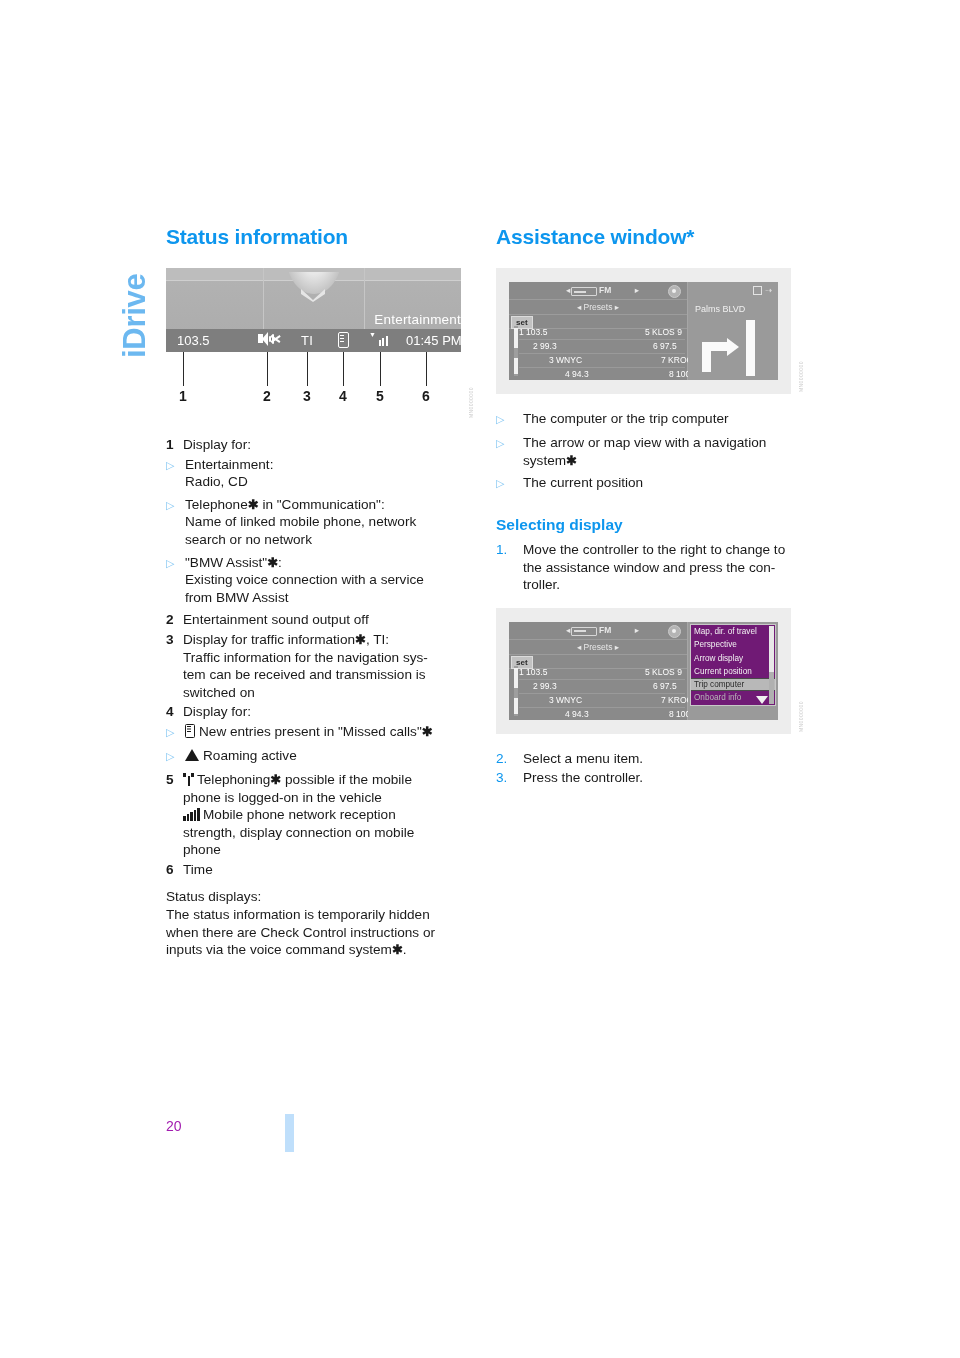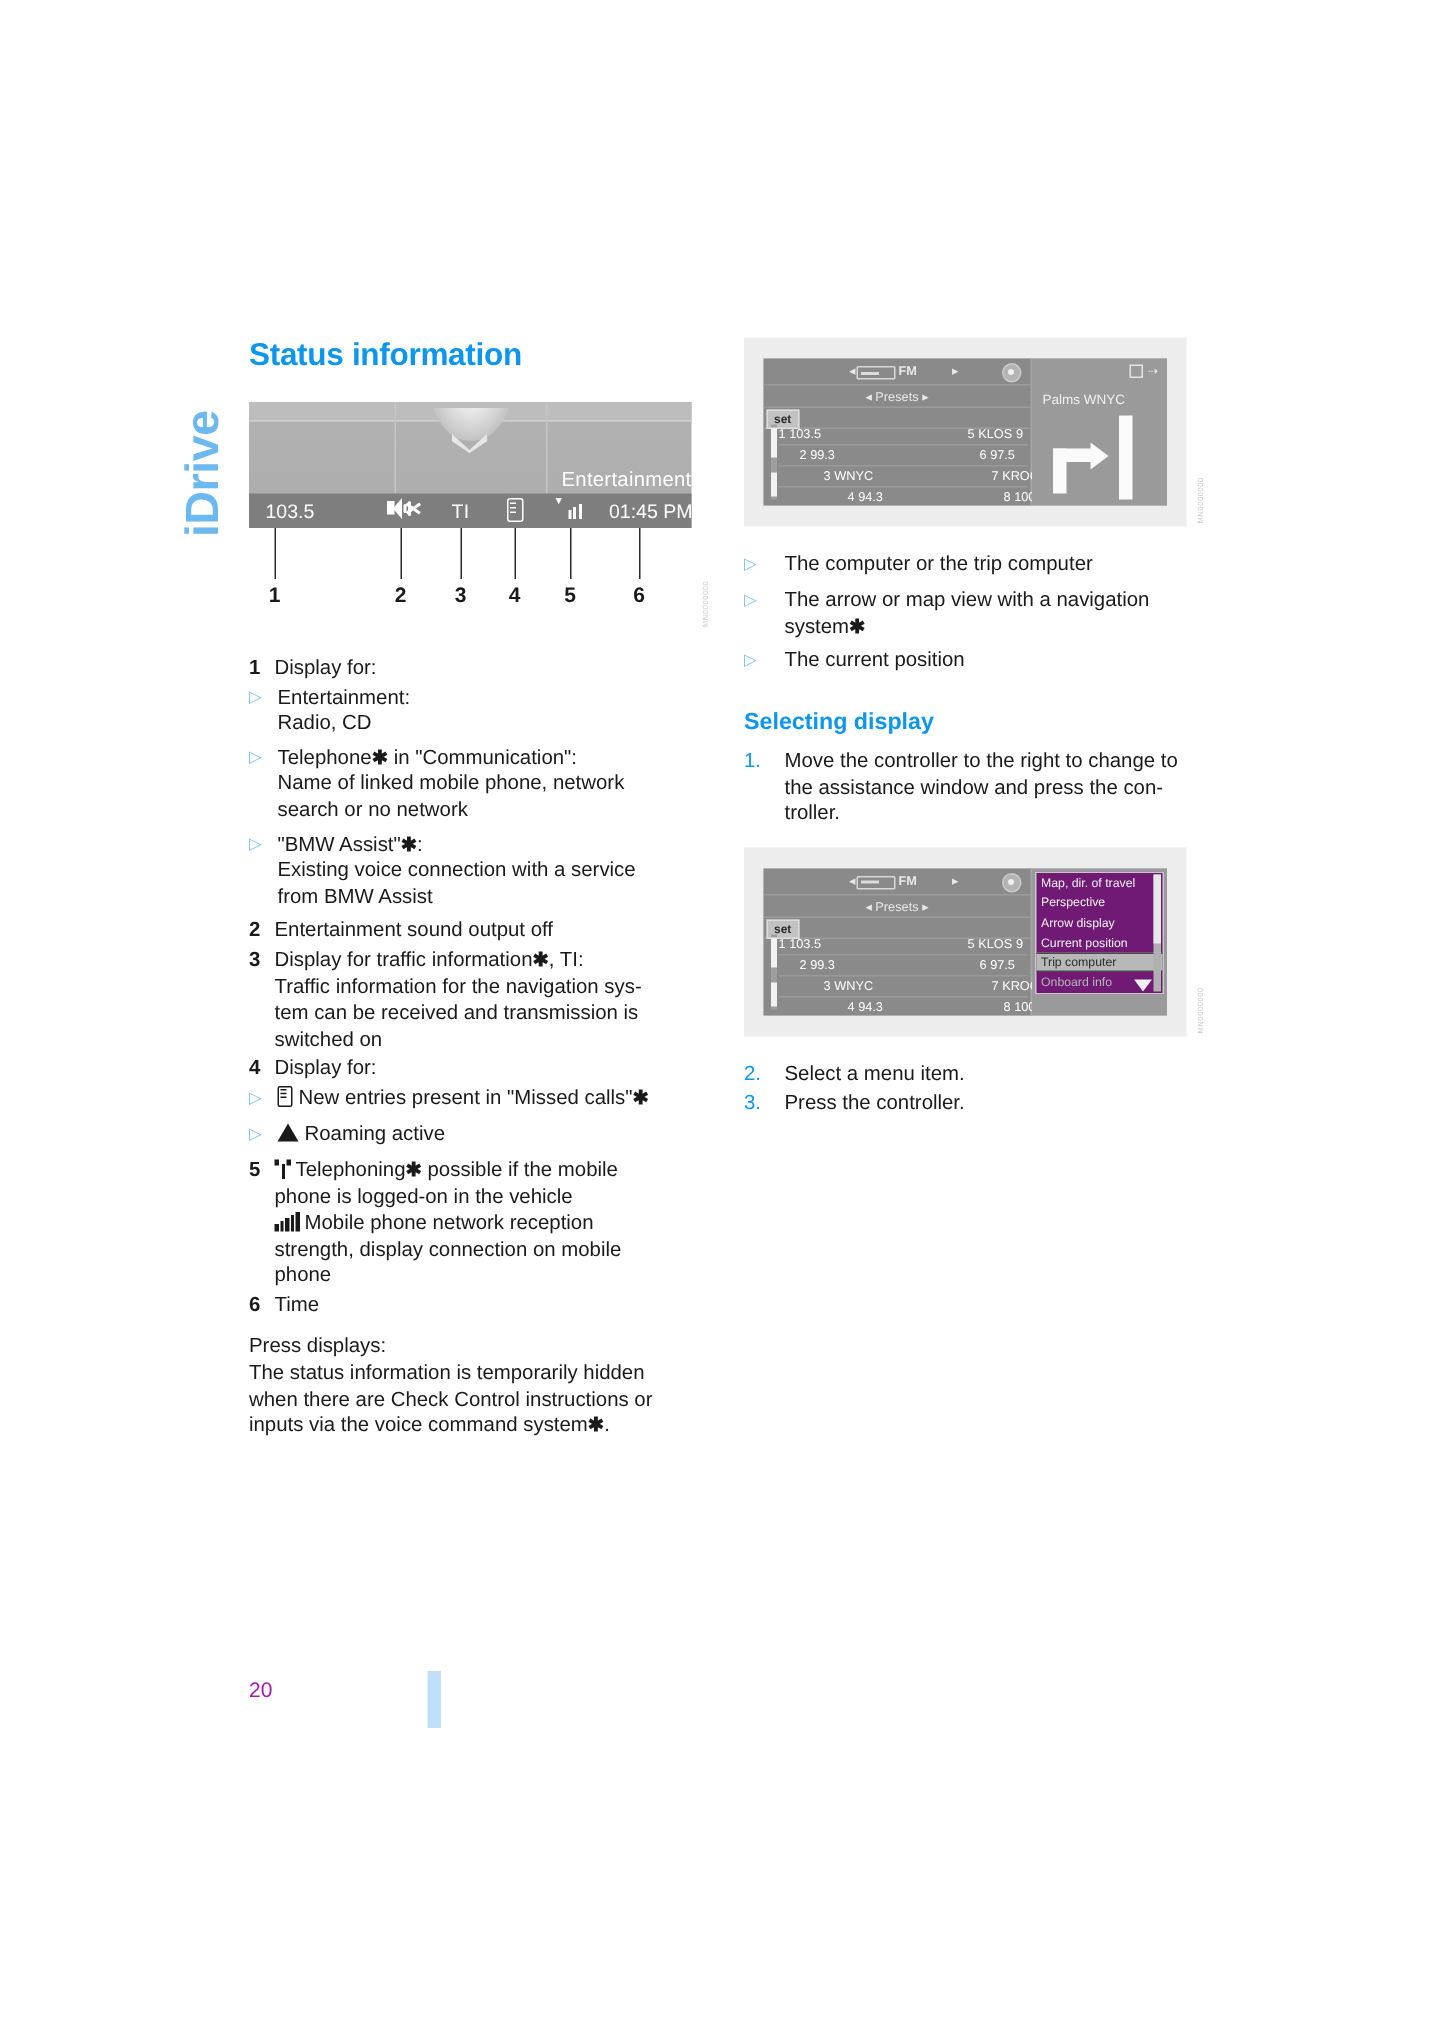--- a/index.html
+++ b/index.html
@@ -877,30 +877,31 @@
         </div>
       </div>
 
       <div class="num-item">
         <div class="num">6</div>
         <div class="body">Time</div>
       </div>
     </div>
 
     <div class="txt" style="margin-top:10px">
-      <span>Press displays:</span><br>
+      <span>Status displays:</span><br>
       <span>The status information is temporarily hidden</span><br>
       <span>when there are Check Control instructions or</span><br>
       <span>inputs via the voice command system</span><sup class="star">✱</sup><span>.</span>
     </div>
 
   </div>
 
   <div class="col col-right">
 
+    <h1 class="sec-title">Assistance window*</h1>
 
     <div class="figure">
       <div class="fig-idrive">
         <div class="idrive-screen">
           <div class="id-left">
             <div class="id-headrow">
               <span class="hl">◂</span>
               <div class="id-tuner-ctl"></div>
               <span class="band">FM</span>
               <span class="hr">▸</span>
@@ -936,21 +937,21 @@
                 <span class="a">4 94.3</span>
                 <span class="b">8 100.5</span>
               </div>
             </div>
           </div>
 
           <div class="id-right">
             <div class="nav-topicons">
               <span class="nav-icon-box"></span> <span>⇢</span>
             </div>
-            <div class="nav-street">Palms WNYC</div>
+            <div class="nav-street">Palms BLVD</div>
             <div class="nav-arrow-wrap">
               <div class="nav-road"></div>
               <div class="nav-turn">
                 <div class="stem"></div>
                 <div class="arm"></div>
                 <div class="head"></div>
               </div>
             </div>
           </div>
         </div>

